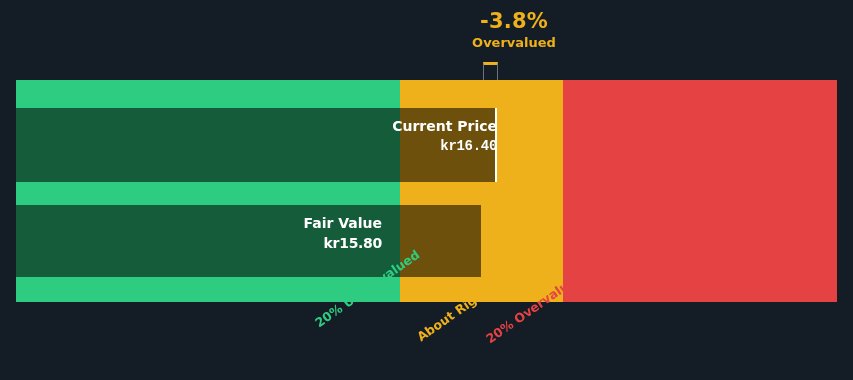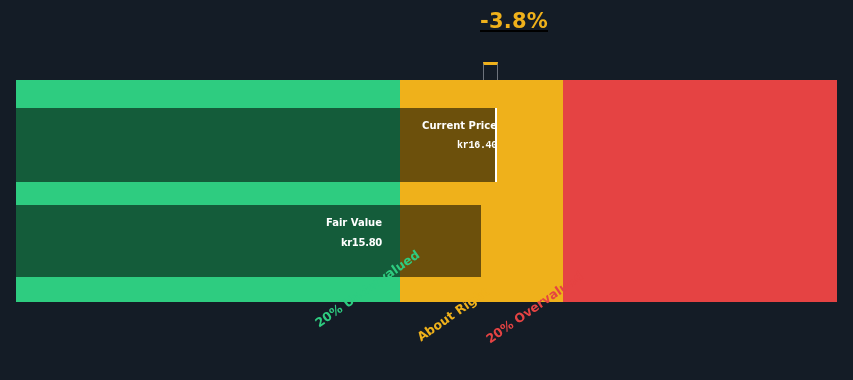--- a/index.html
+++ b/index.html
@@ -17,21 +17,20 @@
   }
 
   
   .annot {
     position: absolute;
     left: 419px;
     top: 8px;
     width: 190px;
     text-align: center;
     pointer-events: none;
-    text-decoration: underline;
   }
   .annot-pct {
     font-size: 21px;
     font-weight: bold;
     color: #efb11b;
     line-height: 26px;
     letter-spacing: 0.2px;
   }
   .annot-word {
     font-size: 13px;
@@ -117,38 +116,39 @@
   .ax-right { color: #efb11b; }
   .ax-over  { color: #e54343; }
 </style>
 </head>
 <body>
 
 <div id="root">
 
   <div class="annot">
     <div class="annot-pct">-3.8%</div>
+    <div class="annot-word">Overvalued</div>
   </div>
 
   <div class="pointer"></div>
 
   <div class="chart">
 
     <div class="zone zone-under"></div>
     <div class="zone zone-right"></div>
     <div class="zone zone-over"></div>
 
     <div class="row" style="left:0; top:28px; width:821px; height:74px;">
       <div class="row-dark" style="width:481px;"></div>
       <div class="row-edge" style="left:479px;"></div>
       <div class="row-label" style="right:340px; top:10px;">Current Price</div>
       <div class="row-label row-value" style="right:340px; top:30px;font-family:Liberation Mono, monospace;">kr16.40</div>
     </div>
     <style>
-      .row-label { font-size: 10px; font-weight: bold; line-height: 16px; }
+      .row-label { font-size: 14px; font-weight: bold; line-height: 16px; }
     </style>
 
     <div class="row" style="left:0; top:125px; width:722px; height:72px;">
       <div class="row-dark" style="width:465px;"></div>
       <div class="row-label" style="right:356px; top:10px;">Fair Value</div>
       <div class="row-label row-value" style="right:356px; top:30px;">kr15.80</div>
     </div>
 
   </div>
 

